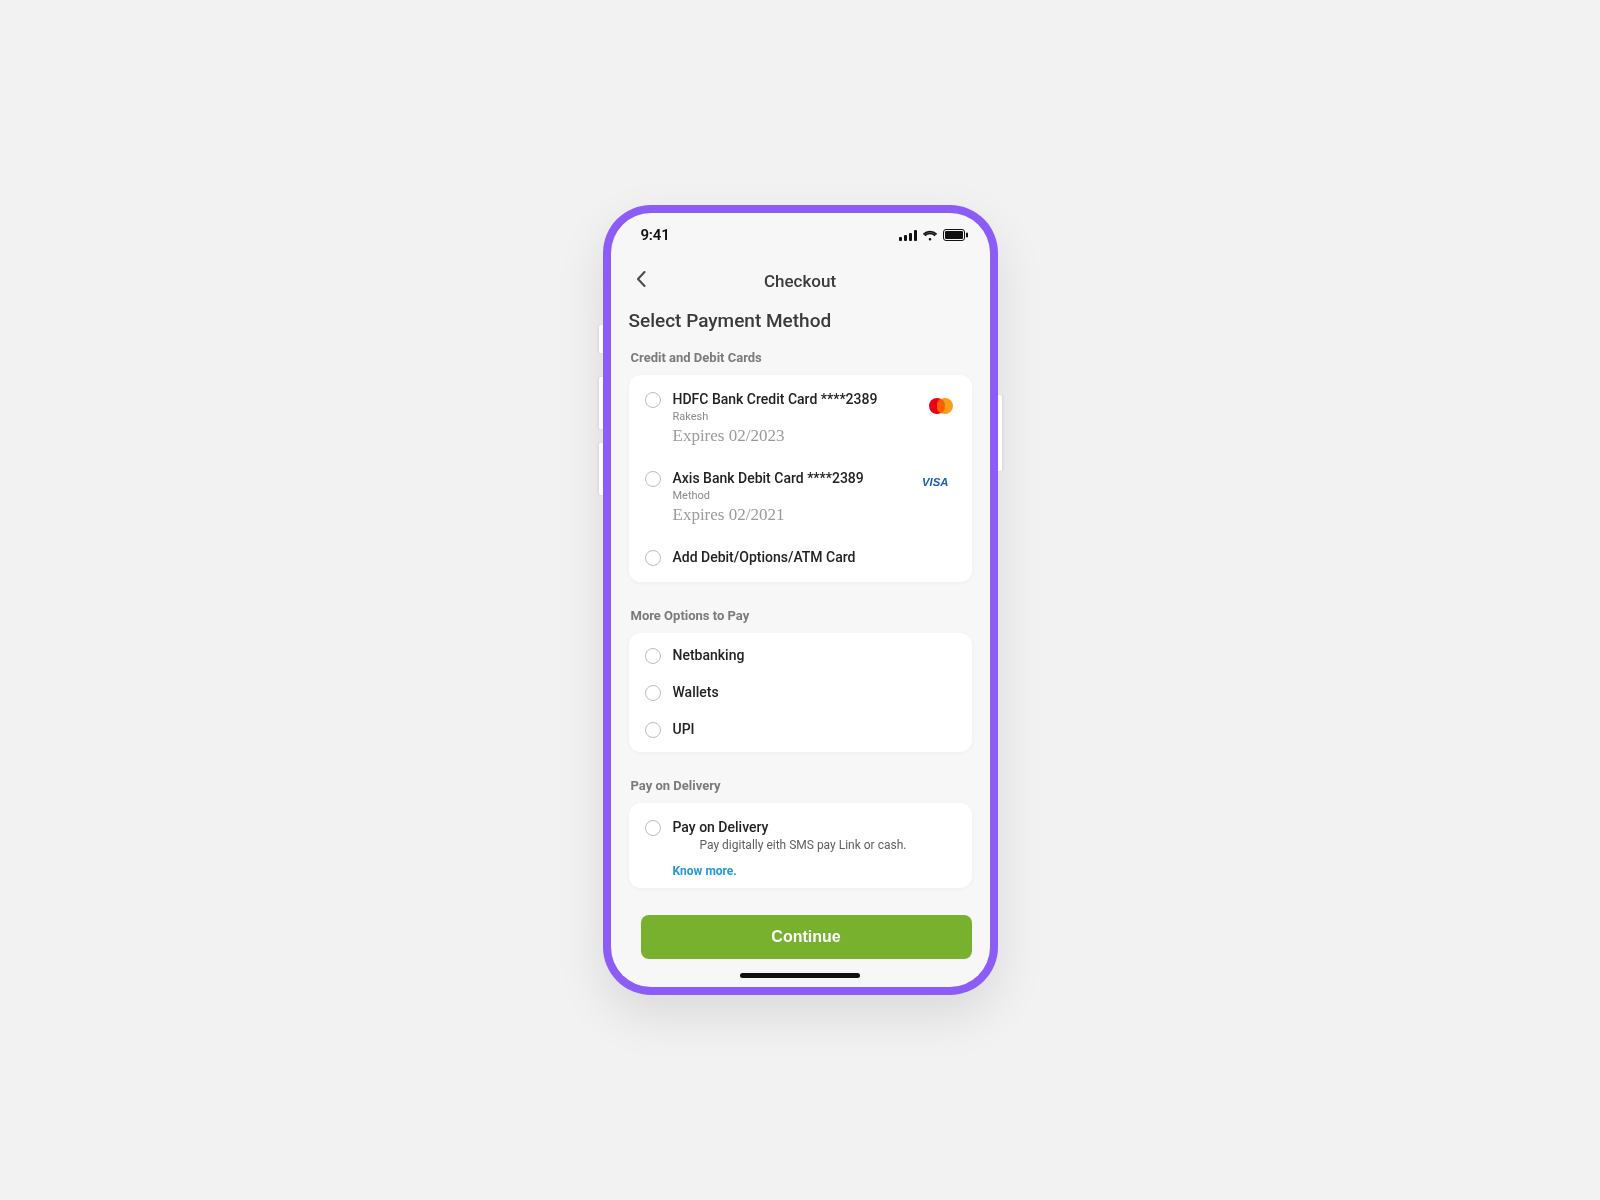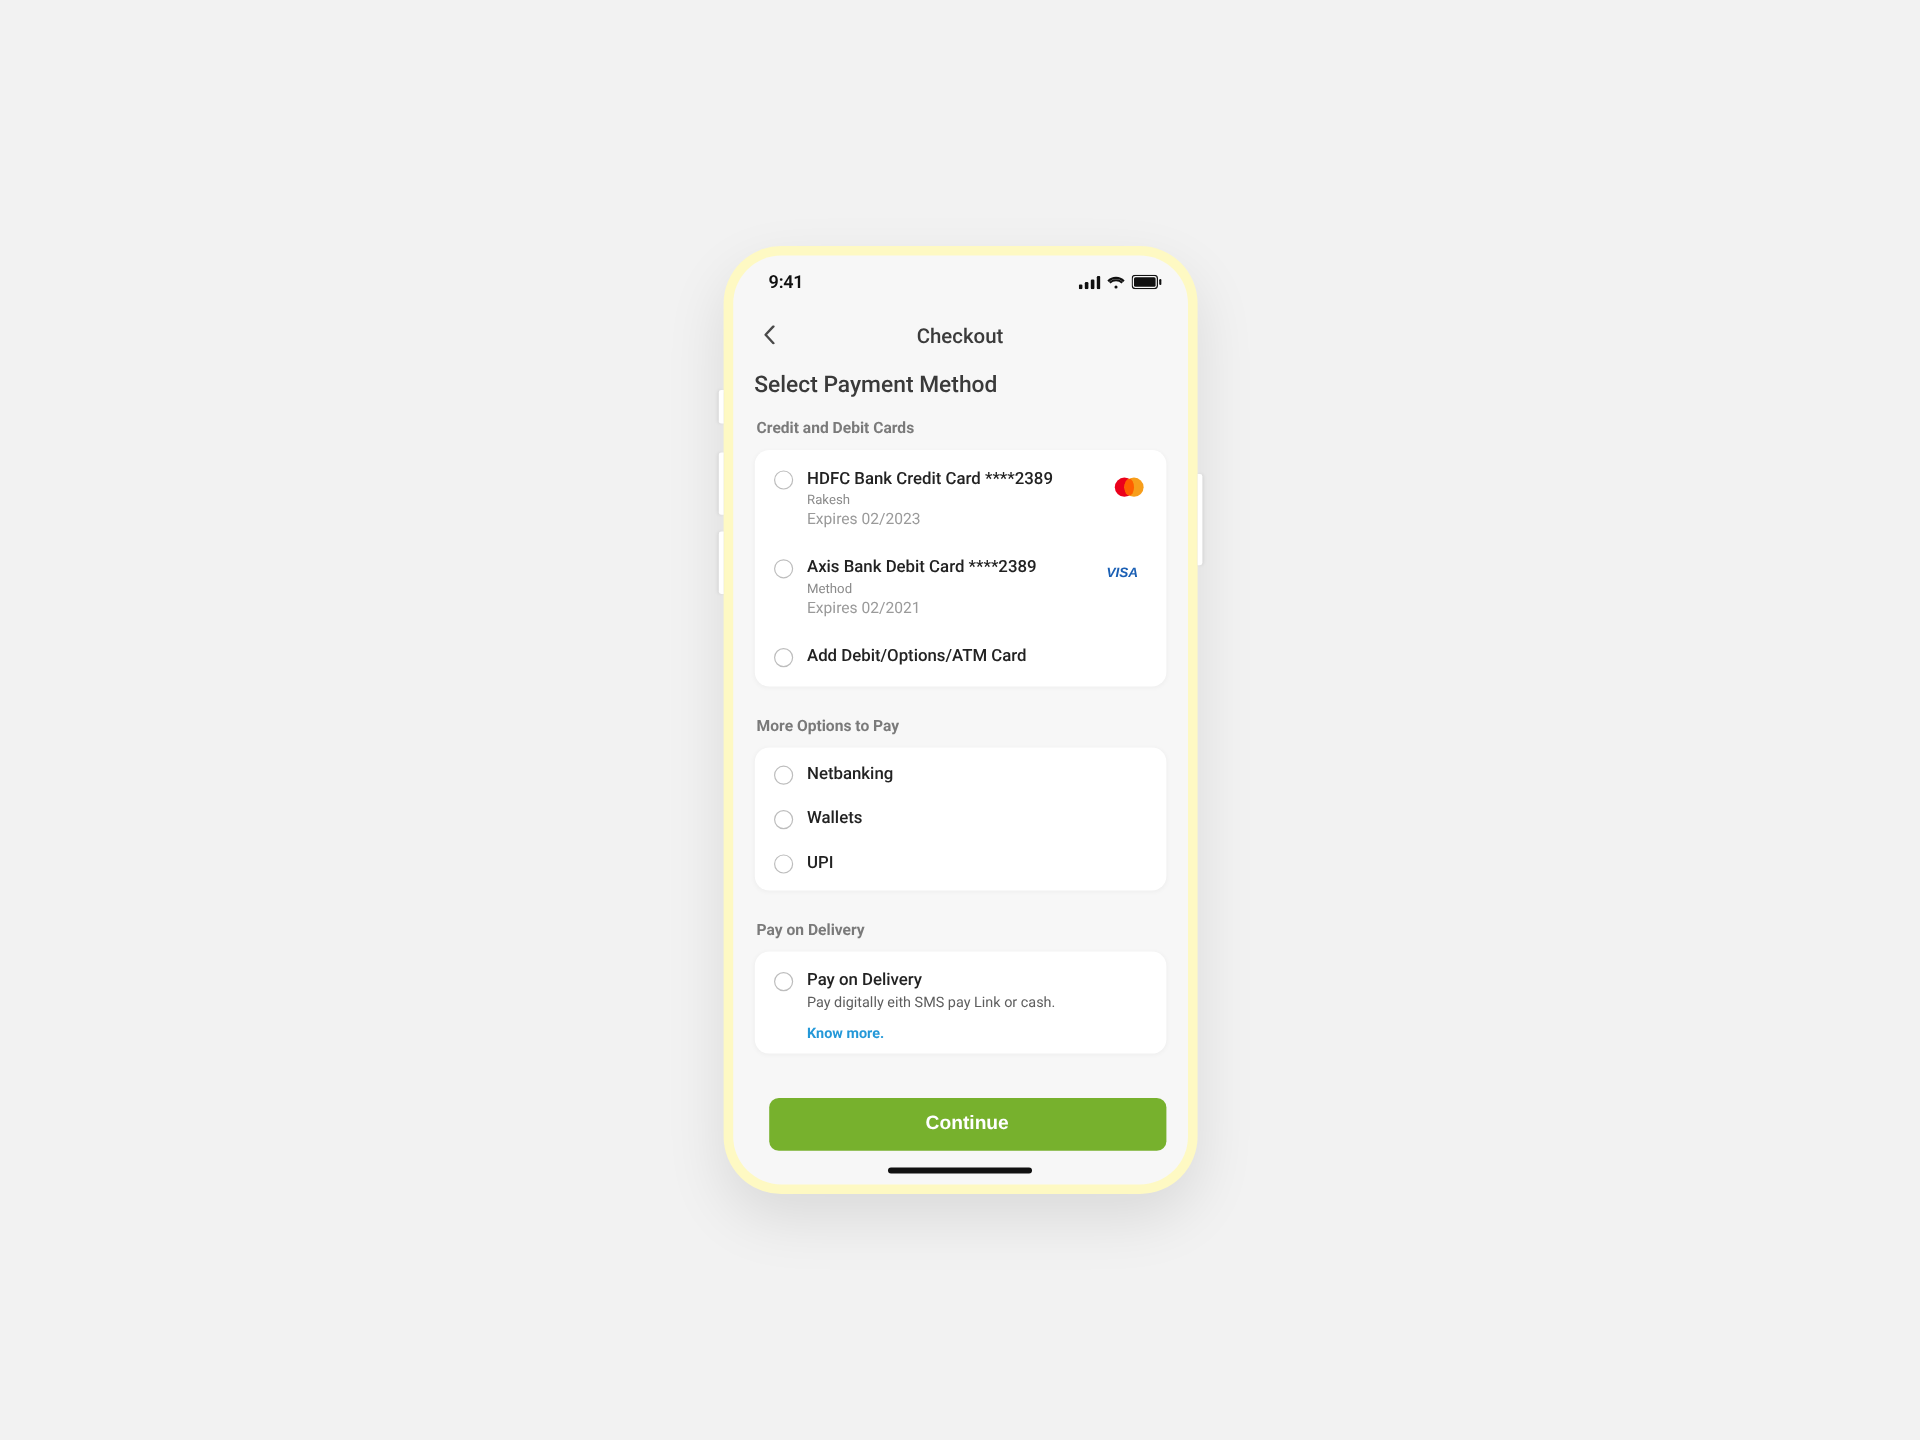--- a/index.html
+++ b/index.html
@@ -7,21 +7,21 @@
   body {
     background: #f2f2f2;
     font-family: -apple-system, BlinkMacSystemFont, "Segoe UI", Roboto, Helvetica, Arial, sans-serif;
     display: flex;
     align-items: center;
     justify-content: center;
   }
   .phone {
     width: 395px;
     height: 790px;
-    background: #fef9c3;
+    background: #8b5cf6;
     border-radius: 48px;
     box-shadow: 0 20px 50px rgba(0,0,0,0.10);
     position: relative;
     padding: 8px;
   }
   .screen {
     width: 100%;
     height: 100%;
     border-radius: 40px;
     background: #f7f7f7;
@@ -81,22 +81,22 @@
     cursor: pointer;
   }
   .row.compact { padding: 10px 16px; }
   .radio {
     width: 16px; height: 16px; border: 1.5px solid #bdbdbd; border-radius: 50%;
     flex-shrink: 0; margin-top: 1px;
   }
   .row-body { flex: 1; margin-left: 12px; }
   .row-title { font-size: 14px; color: #222; font-weight: 500; }
   .row-sub   { font-size: 11px; color: #8a8a8a; margin-top: 3px; }
-  .row-sub2  { font-size: 13px; color: #9a9a9a; margin-top: 3px; }
-  .row-desc  { font-size: 12px; color: #5e5e5e; margin-top: 3px; }
+  .row-sub2  { font-size: 17px; color: #9a9a9a; margin-top: 3px; font-family: Liberation Serif, serif; }
+  .row-desc  { font-size: 12px; color: #5e5e5e; margin-top: 3px; margin-left: 27px; }
   .row-link  { font-size: 12px; color: #2498d8; margin-top: 12px; font-weight: bold; }
   .brand { width: 34px; display:flex; justify-content:flex-end; align-items:flex-start; margin-top: 6px;}
 
   .gap { height: 22px; }
 
   .continue-wrap {
     position: absolute;
     left: 30px; right: 18px; bottom: 28px;
   }
   .continue-btn {

